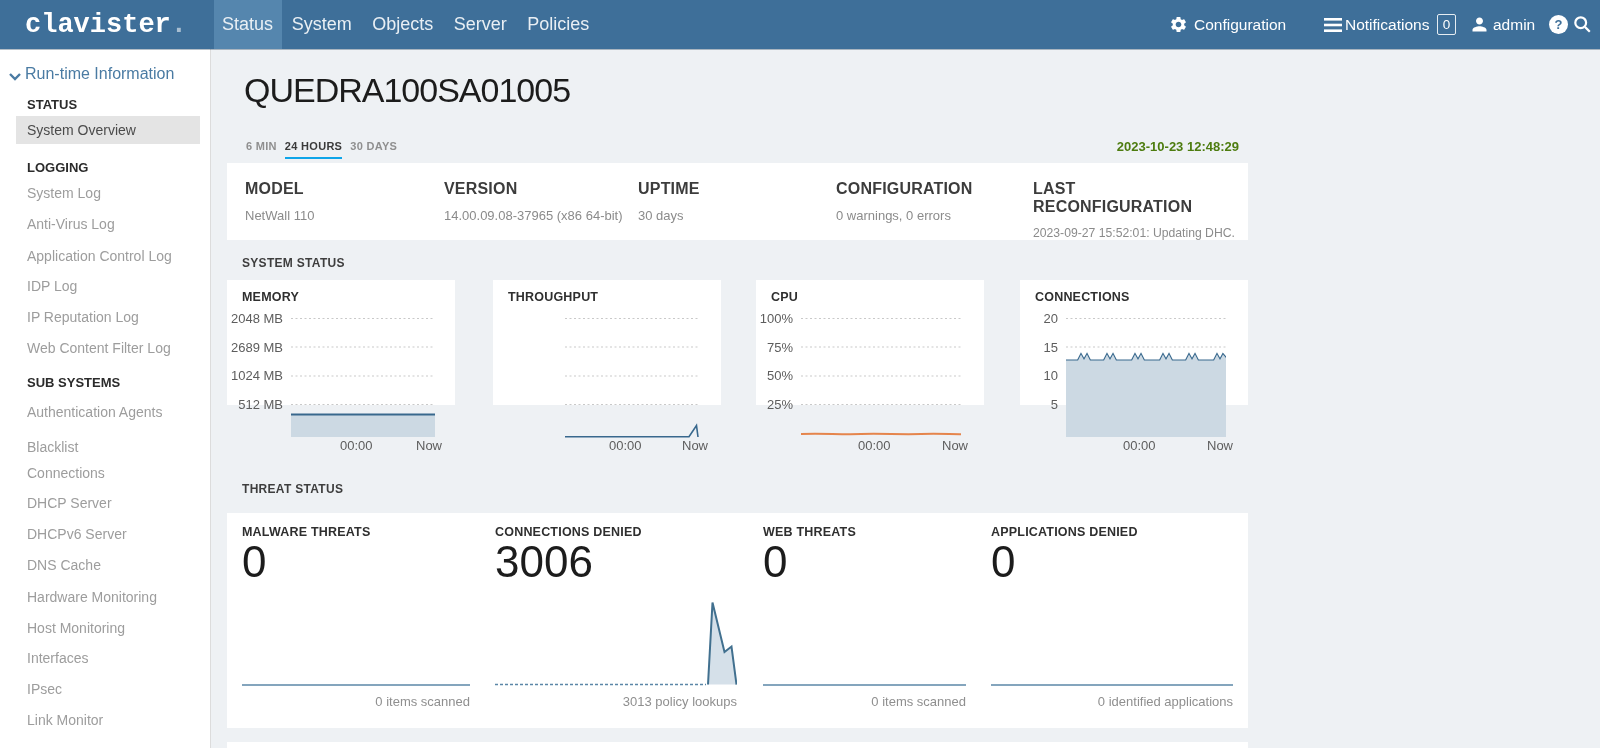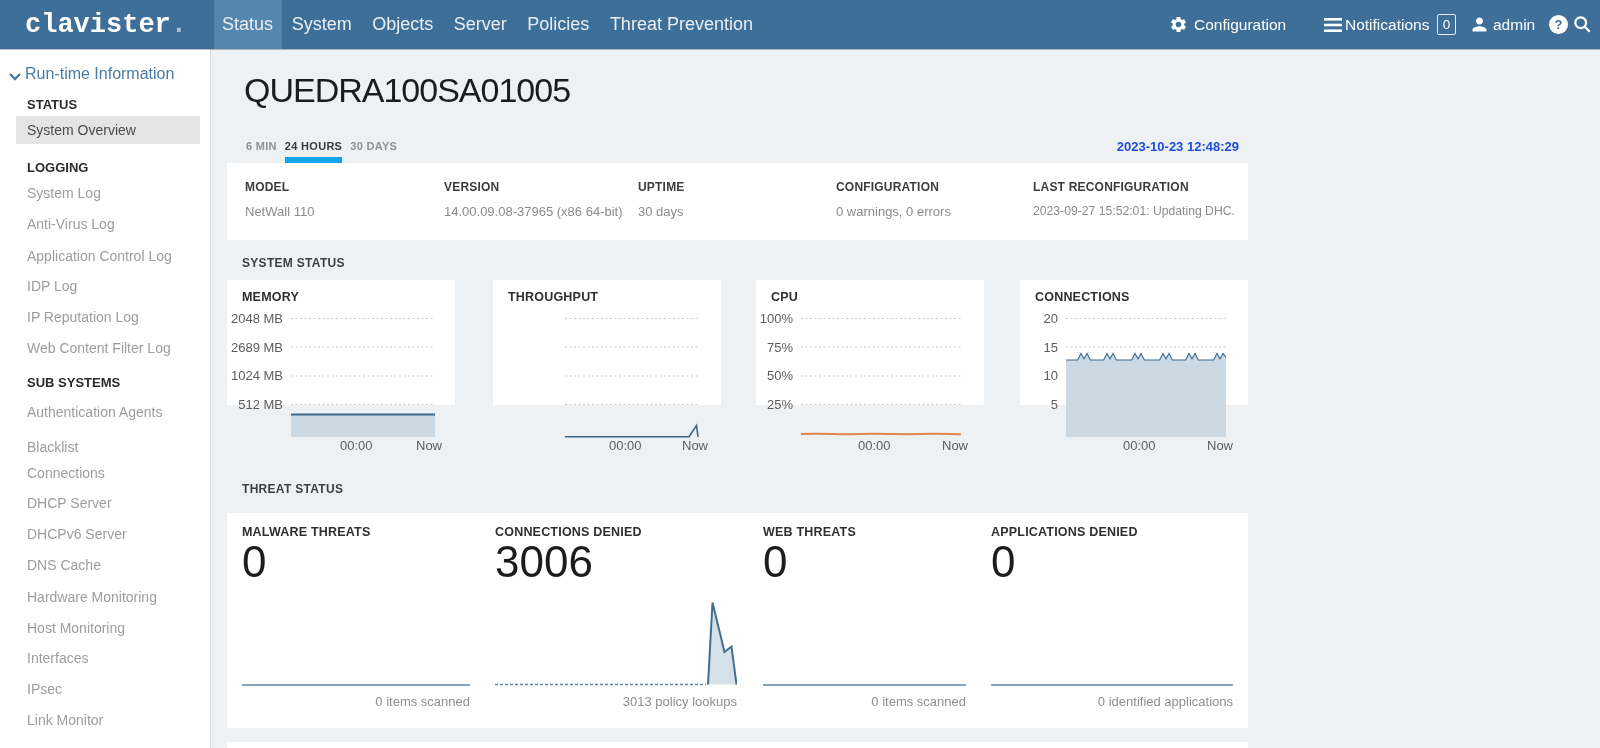--- a/index.html
+++ b/index.html
@@ -23,27 +23,27 @@
 .srow { position:absolute; left:27px; height:20px; line-height:20px; white-space:nowrap; }
 .shead { font-weight:bold; color:#2b2b2b; font-size:13px; }
 .sitem { color:#9d9d9d; font-size:14px; }
 .sel { background:#e4e4e4; color:#4b4b4b; left:16px; width:184px; padding-left:11px; height:28px; line-height:28px; }
 
 
 .main { position:absolute; left:212px; top:49px; width:1388px; height:699px; background:#eef1f4; }
 h1 { position:absolute; left:32px; top:22px; font-size:34px; font-weight:normal; color:#1c1c1c; letter-spacing:-1px; }
 .tabs { position:absolute; left:34px; top:91px; font-size:11px; font-weight:bold; color:#8f8f8f; letter-spacing:.3px; }
 .tabs span { margin-right:8px; }
-.tabs .on { color:#3a3a3a; border-bottom:6px solid #0ea5e9; padding-bottom:5px; }
-.stamp { position:absolute; left:0; width:1027px; text-align:right; top:90px; font-size:13px; font-weight:bold; color:#1d4ed8; }
+.tabs .on { color:#3a3a3a; border-bottom:2px solid #0ea5e9; padding-bottom:5px; }
+.stamp { position:absolute; left:0; width:1027px; text-align:right; top:90px; font-size:13px; font-weight:bold; color:#4d7c0f; }
 
 .card { position:absolute; background:#fff; }
 .infocard { left:15px; top:114px; width:1021px; height:77px; }
 .icol { position:absolute; top:17px; }
-.icol .lab { font-size:12px; font-weight:bold; color:#3c3c3c; letter-spacing:.2px; }
+.icol .lab { font-size:16px; font-weight:bold; color:#3c3c3c; letter-spacing:.2px; }
 .icol .val { font-size:13px; color:#8b8b8b; margin-top:10px; white-space:nowrap; }
 
 .seclab { position:absolute; font-size:12px; font-weight:bold; color:#3e3e3e; letter-spacing:.3px; }
 
 .chartcard { top:231px; width:228px; height:125px; }
 .chartcard h3 { position:absolute; left:15px; top:10px; font-size:12.5px; font-weight:bold; color:#2f2f2f; letter-spacing:.2px; }
 .ylabs { position:absolute; text-align:right; font-size:13px; color:#5d5d5d; }
 .ylabs div { height:28.7px; line-height:28.7px; }
 .xlabs { position:absolute; font-size:13px; color:#5d5d5d; top:158px; }
 
@@ -57,21 +57,20 @@
 </head>
 <body>
 <div class="topbar">
   <div class="logo">clavister<span style="opacity:.55">.</span></div>
   <div class="nav">
     <a class="active" style="padding:0 9px 0 8px">Status</a>
       <a>System</a>
       <a>Objects</a>
       <a>Server</a>
       <a>Policies</a>
-      <a>Threat Prevention</a>
   </div>
   <div class="topright">
     <span class="titem" style="left:1169px">
         <svg class="icon" width="19" height="19" viewBox="0 0 24 24" fill="#fff">
           <path d="M19.14 12.94c.04-.3.06-.61.06-.94 0-.32-.02-.64-.07-.94l2.03-1.58c.18-.14.23-.41.12-.61l-1.92-3.32c-.12-.22-.37-.29-.59-.22l-2.39.96c-.5-.38-1.03-.7-1.62-.94l-.36-2.54c-.04-.24-.24-.41-.48-.41h-3.84c-.24 0-.43.17-.47.41l-.36 2.54c-.59.24-1.13.57-1.62.94l-2.39-.96c-.22-.08-.47 0-.59.22L2.74 8.87c-.12.21-.08.47.12.61l2.03 1.58c-.05.3-.09.63-.09.94s.02.64.07.94l-2.03 1.58c-.18.14-.23.41-.12.61l1.92 3.32c.12.22.37.29.59.22l2.39-.96c.5.38 1.03.7 1.62.94l.36 2.54c.05.24.24.41.48.41h3.84c.24 0 .44-.17.47-.41l.36-2.54c.59-.24 1.13-.56 1.62-.94l2.39.96c.22.08.47 0 .59-.22l1.92-3.32c.12-.22.07-.47-.12-.61l-2.01-1.58zM12 15.6c-1.98 0-3.6-1.62-3.6-3.6s1.62-3.6 3.6-3.6 3.6 1.62 3.6 3.6-1.62 3.6-3.6 3.6z"></path>
         </svg>
       </span>
     <span class="titem" style="left:1194px">Configuration</span>
     <span class="titem" style="left:1324px">
         <svg class="icon" width="18" height="14" viewBox="0 0 18 14">

